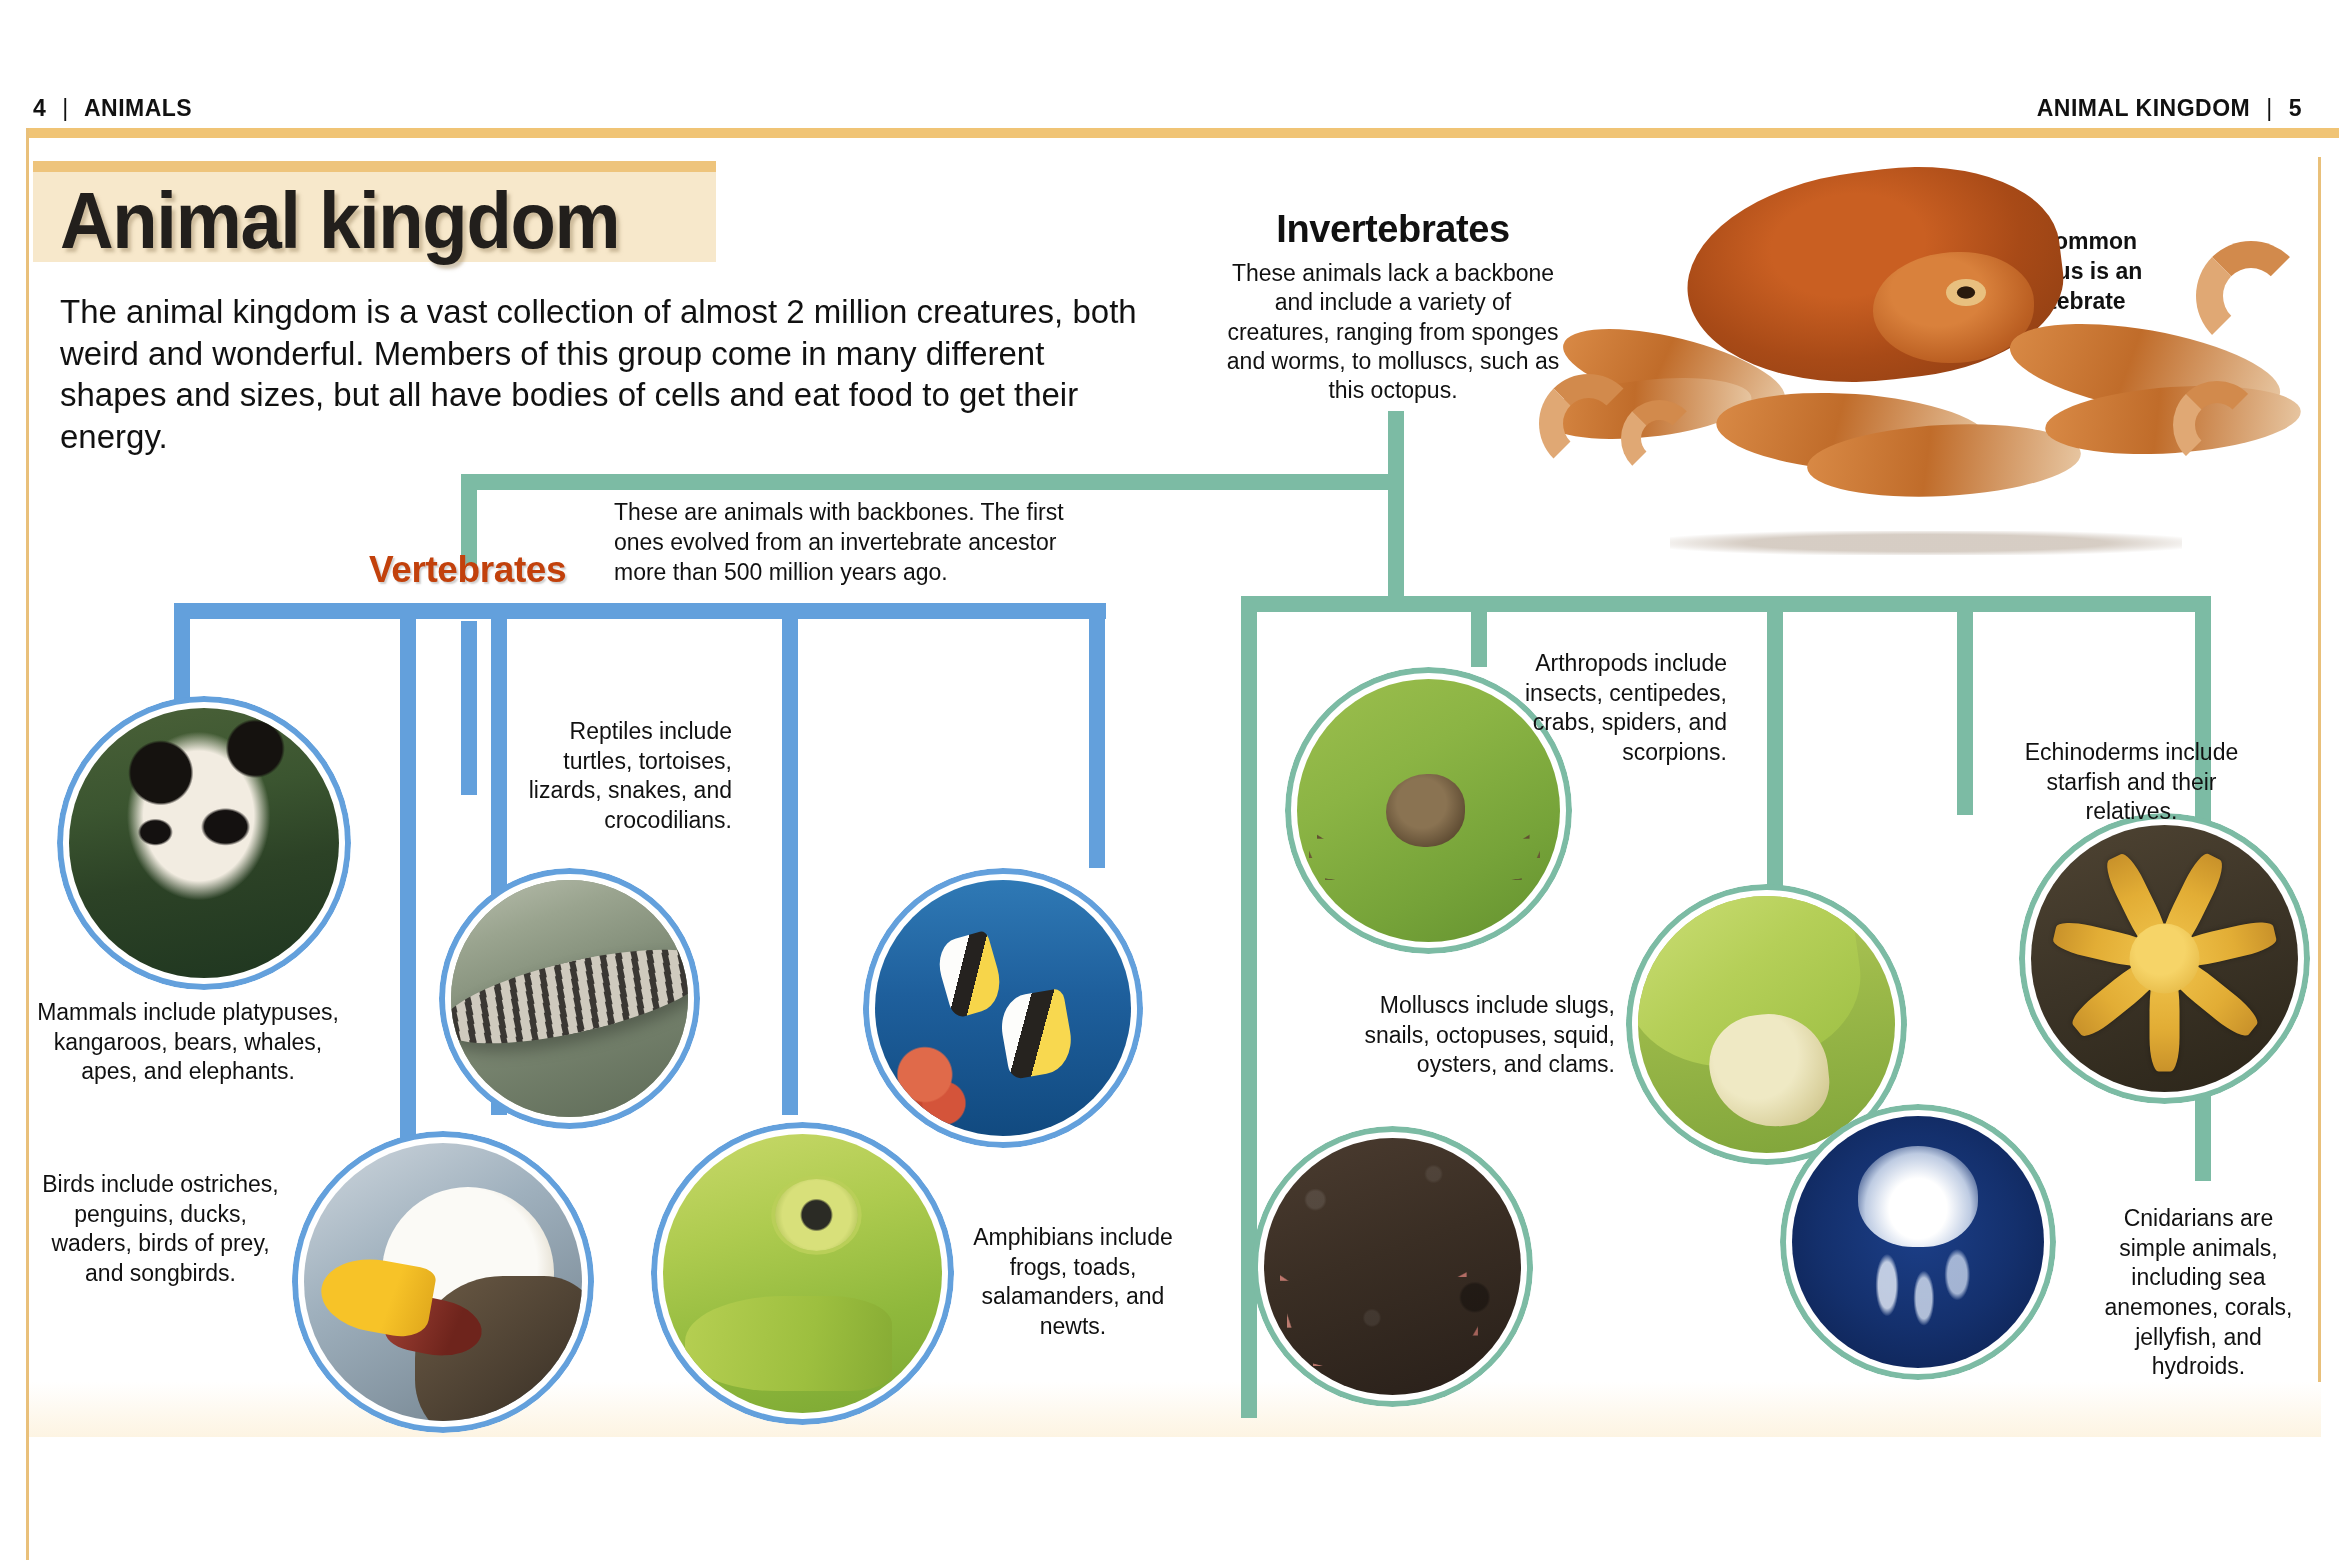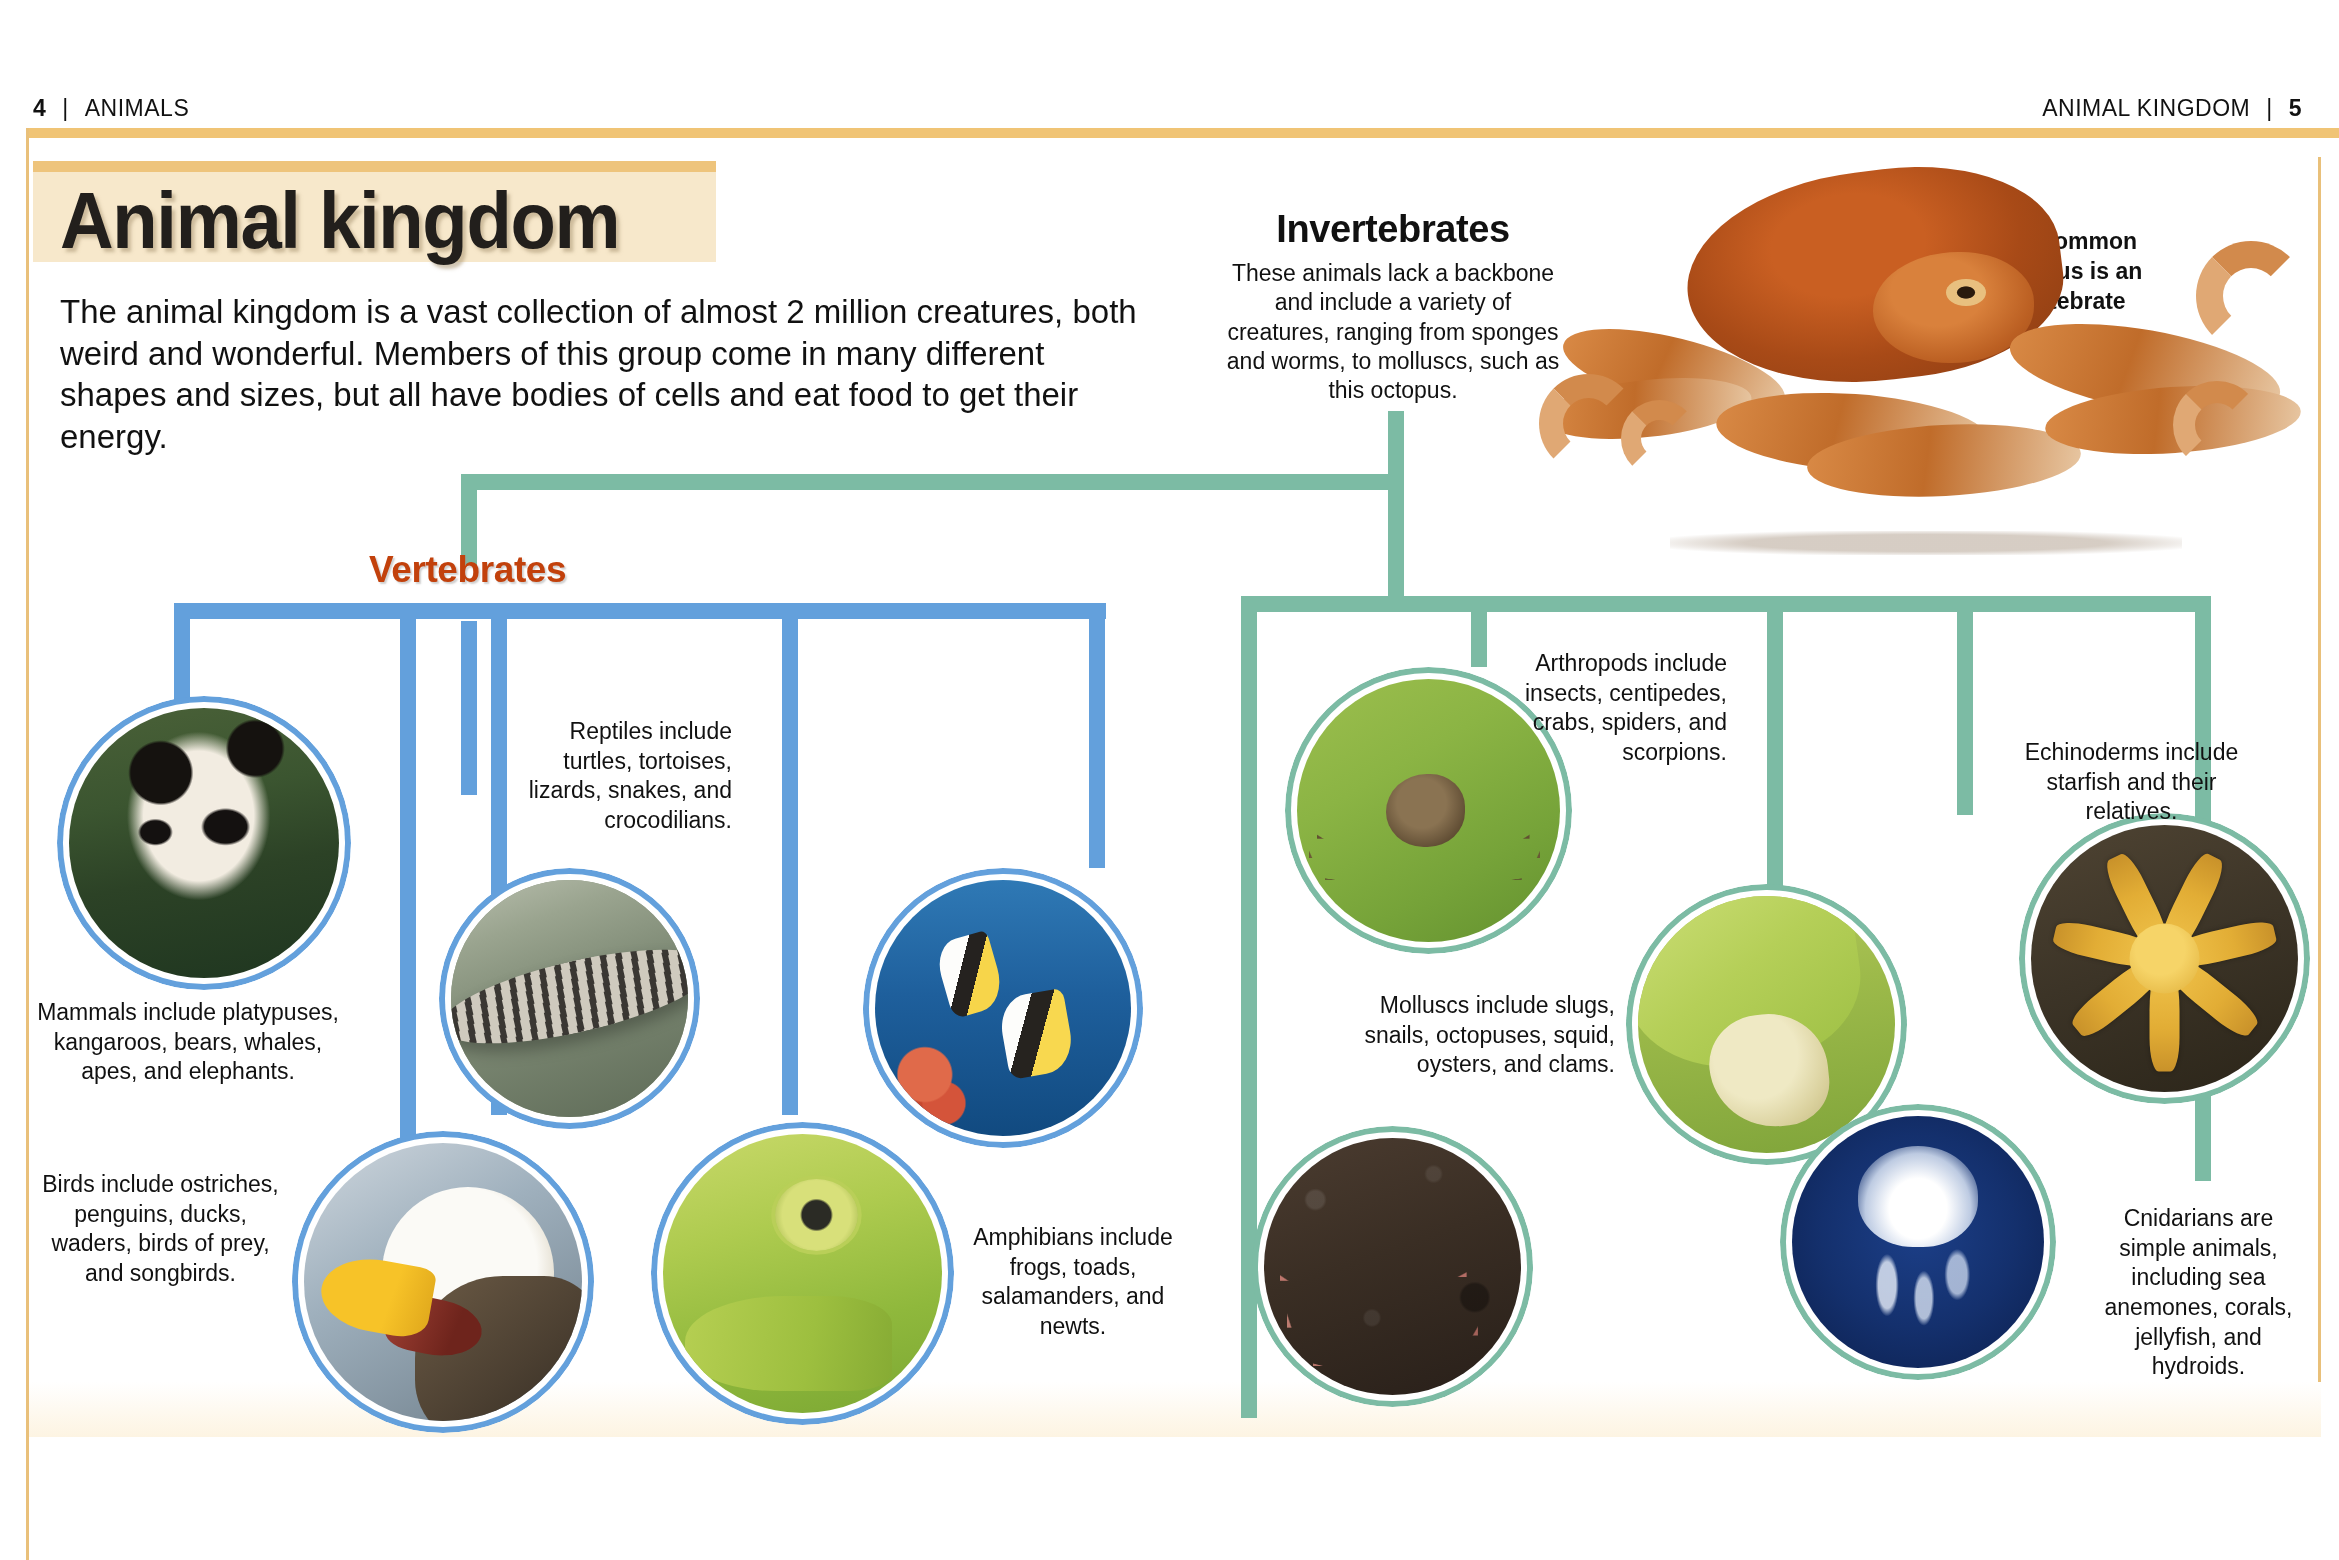--- a/index.html
+++ b/index.html
@@ -13,21 +13,21 @@
 
   
   .folio {
     position: absolute; top: 95px;
     font-size: 23px; font-weight: 700; letter-spacing: 0.5px;
     color: #111; white-space: nowrap;
   }
   .folio-left { left: 33px; }
   .folio-right { right: 37px; }
   .folio .sep { font-weight: 400; padding: 0 9.1px; color: #111; }
-  .folio .lbl { font-weight: 400; }
+  .folio .lbl { font-weight: 700; }
 
   .rule-top {
     position: absolute; left: 25.6px; right: 0px; top: 128px;
     height: 10px; background: #f0c475;
   }
 
   
   .gutter {
     position: absolute; top: 128px; bottom: 0; left: 25.6px;
     width: 3.7px; background: #e9c07a;
@@ -417,20 +417,21 @@
 
   <div class="conn blue" style="left:461px;  top:621px; width:16.4px;  height:174px;"></div>
   <div class="conn blue" style="left:174px;  top:603px; width:932px; height:16.4px;"></div>
   <div class="conn blue" style="left:174px;  top:603px; width:16.4px;  height:119px;"></div>
   <div class="conn blue" style="left:400px;  top:603px; width:16.4px;  height:548px;"></div>
   <div class="conn blue" style="left:491px;  top:603px; width:16.4px;  height:512px;"></div>
   <div class="conn blue" style="left:782px;  top:603px; width:16.4px;  height:512px;"></div>
   <div class="conn blue" style="left:1089px; top:603px; width:16.4px;  height:265px;"></div>
 
   <div class="vert-head">Vertebrates</div>
+  <div class="vert-cap">These are animals with backbones. The first ones evolved from an invertebrate ancestor more than 500 million years ago.</div>
 
   <div class="circ rb" style="left:57px; top:696px; width:294px; height:294px;">
     <div class="ring-outer"></div>
     <div class="ring-inner"></div>
     <div class="photo">
         <div class="ph ph-panda"></div>
       </div>
   </div>
 
   <div class="circ rb" style="left:292px; top:1131px; width:302px; height:302px;">

